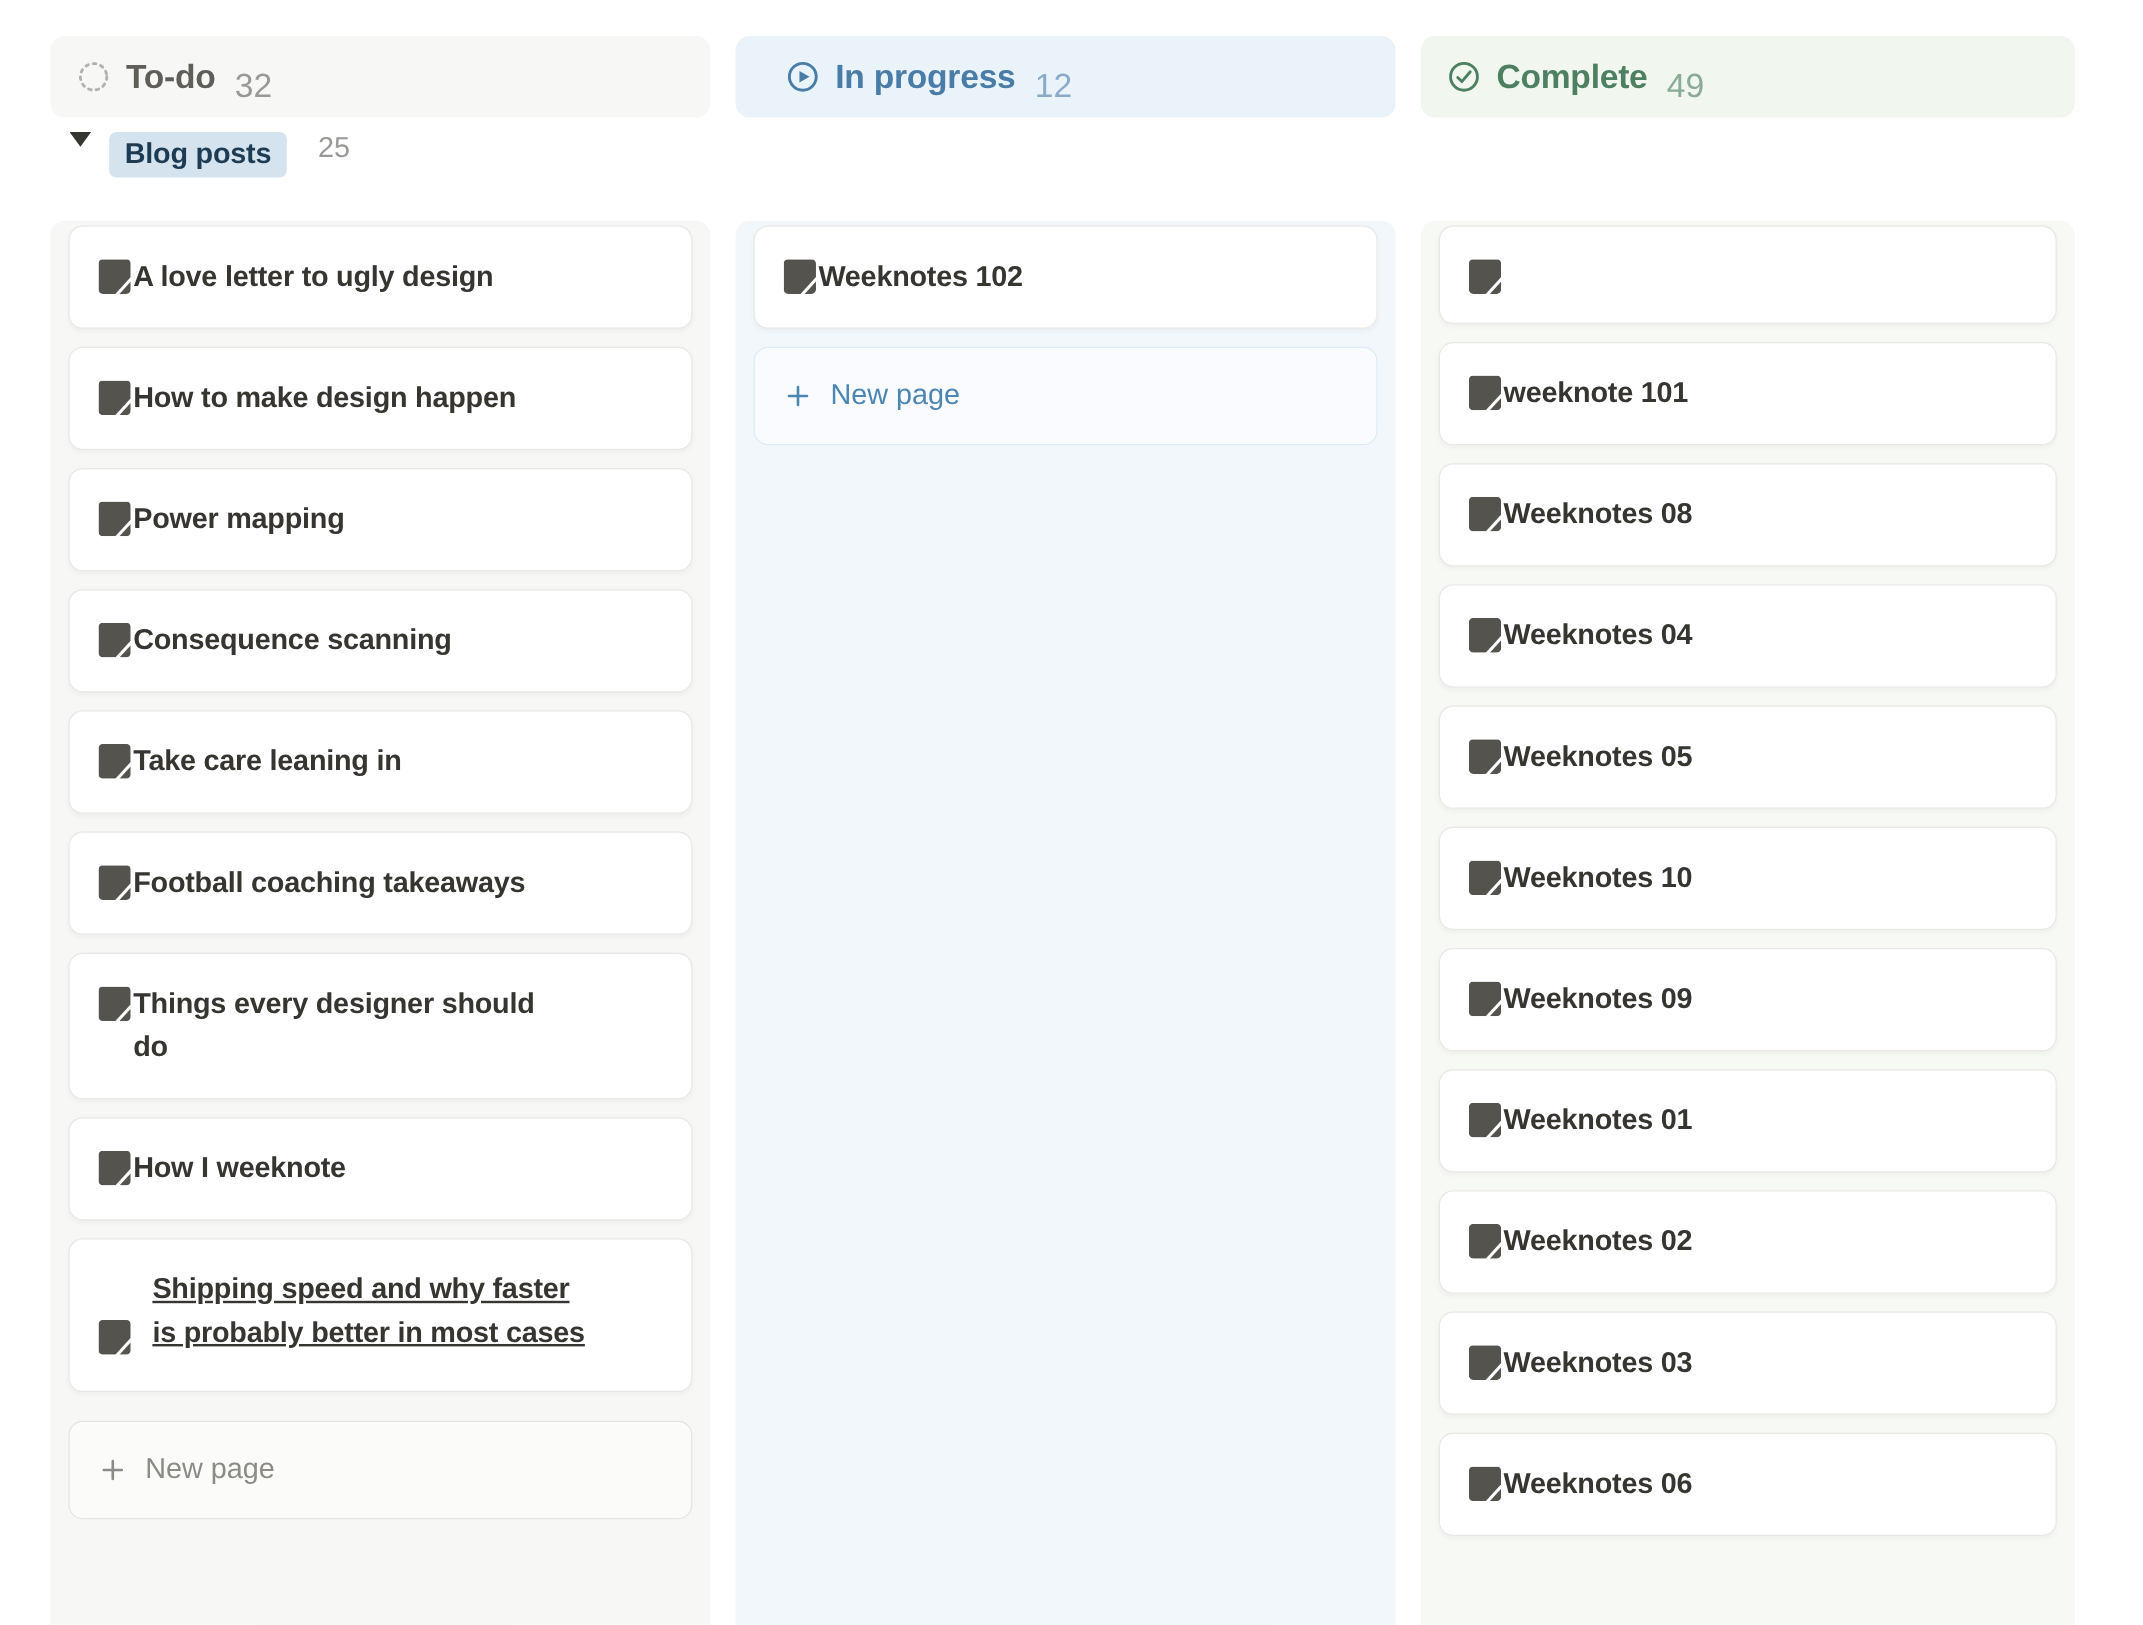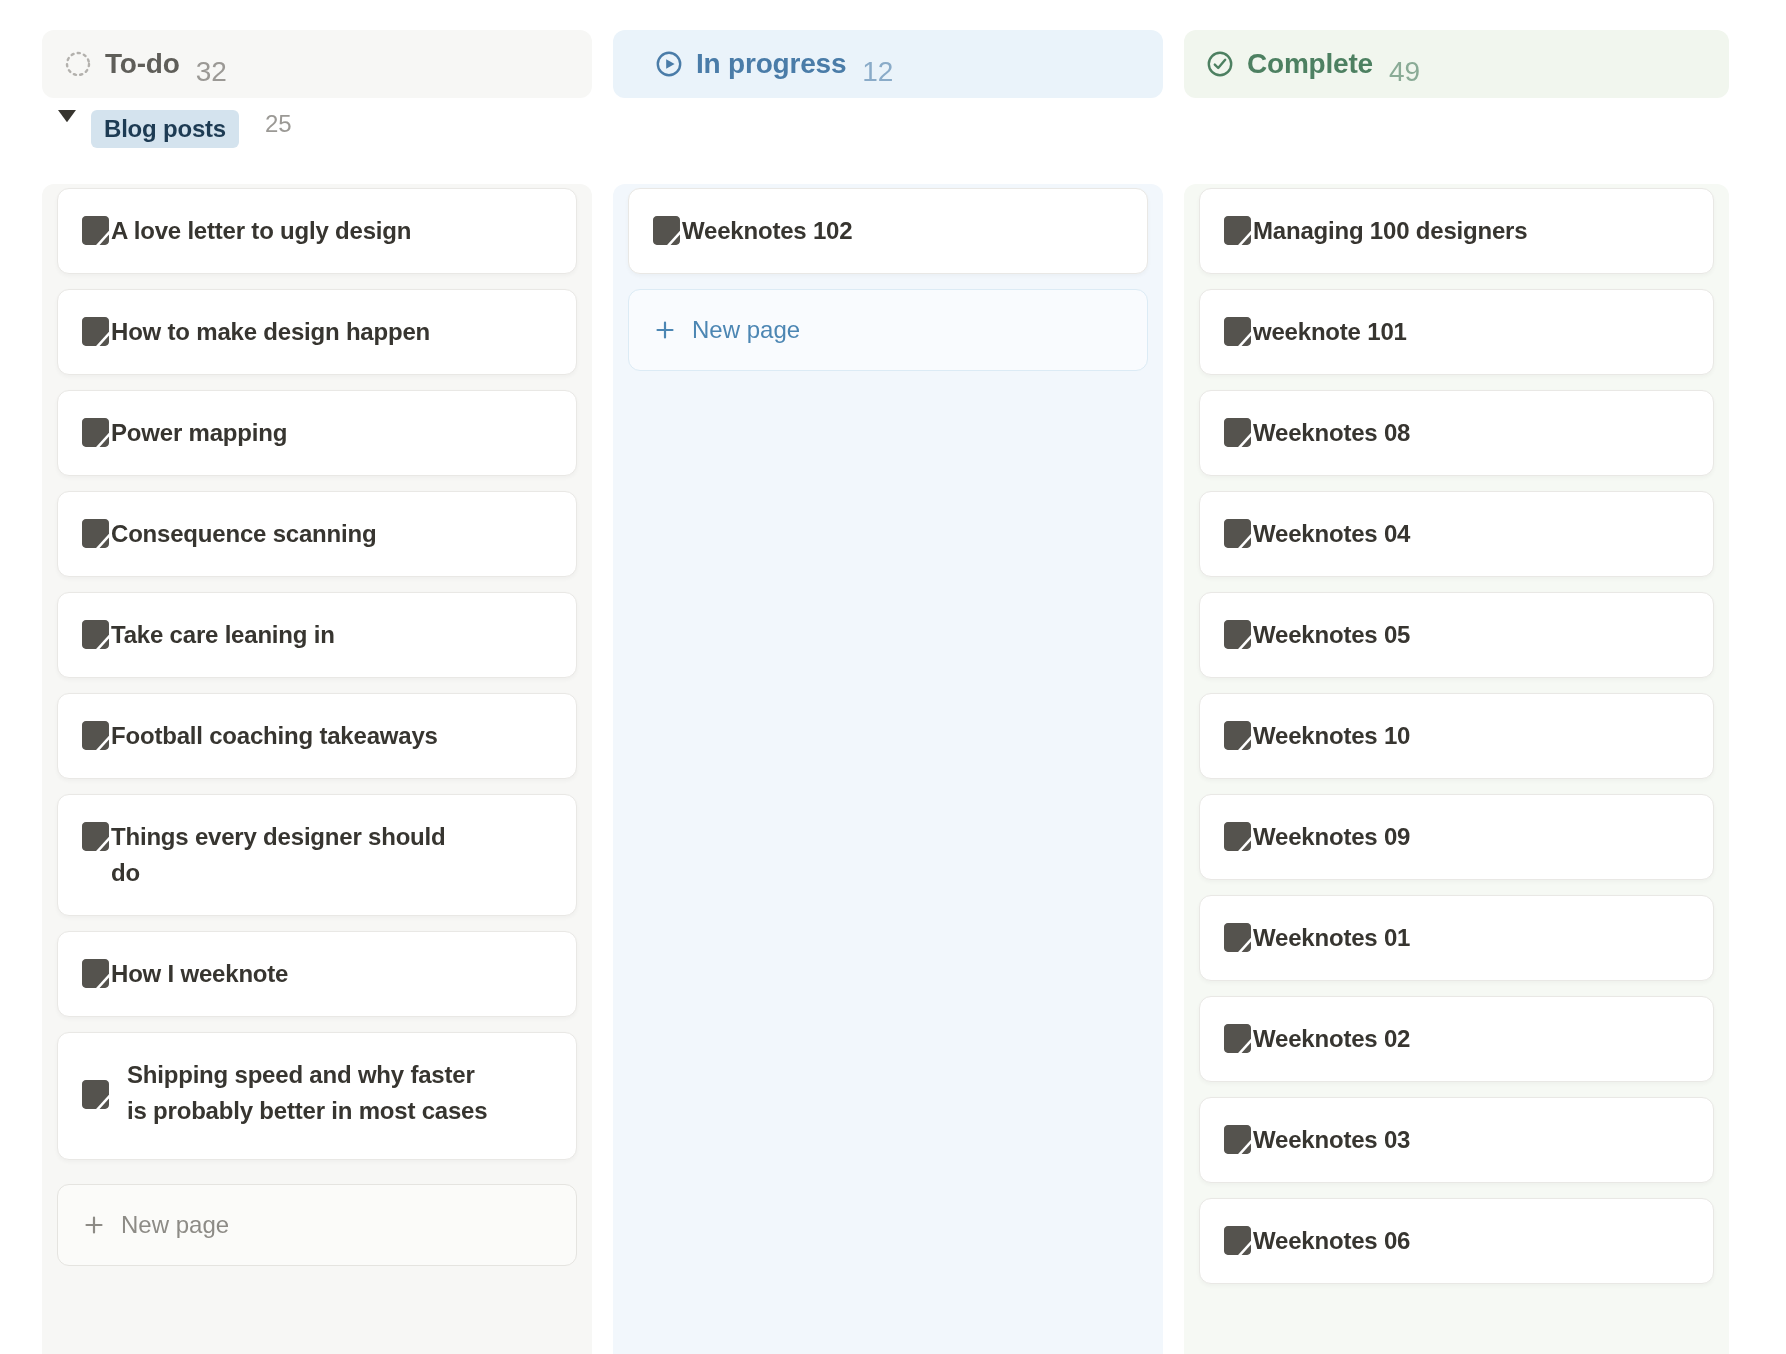--- a/index.html
+++ b/index.html
@@ -73,21 +73,21 @@
     display:flex;align-items:flex-start;gap:2px;
     cursor:pointer;
   }
   .card.has-assign{padding-bottom:30px;}
   .page-icon{width:27px;height:29px;color:var(--page-icon);flex:0 0 auto;margin-top:3px;}
   .card-title{
     font-size:24px;line-height:36px;font-weight:600;letter-spacing:-0.2px;
     color:var(--title-color);white-space:pre-line;
   }
   .card-main{display:flex;flex-direction:column;}
-  .card-main .title-row{display:flex;align-items:center;gap:18px;}
+  .card-main .title-row{display:flex;align-items:flex-end;gap:18px;text-decoration:underline;}
   .assign-row{
     margin-top:24px;height:30px;display:flex;align-items:center;gap:13px;
     color:var(--muted);font-size:22px;
   }
   .people-icon{width:27px;height:22px;color:var(--people-icon);flex:0 0 auto;}
 
   .new-page{
     height:82px;border-radius:12px;display:flex;align-items:center;
     padding:0 24px;gap:15px;font-size:24px;cursor:pointer;flex:0 0 auto;
   }
@@ -291,21 +291,20 @@
       </div>
     </div>
 
     <div class="col-body complete w3">
       <div class="card">
         <span class="page-icon">
             <svg viewBox="0 0 28 30">
               <use href="#icon-page"></use>
             </svg>
           </span>
-        <span class="card-title">Managing 100 designers</span>
       </div>
       <div class="card">
         <span class="page-icon">
             <svg viewBox="0 0 28 30">
               <use href="#icon-page"></use>
             </svg>
           </span>
         <span class="card-title">weeknote 101</span>
       </div>
       <div class="card">

